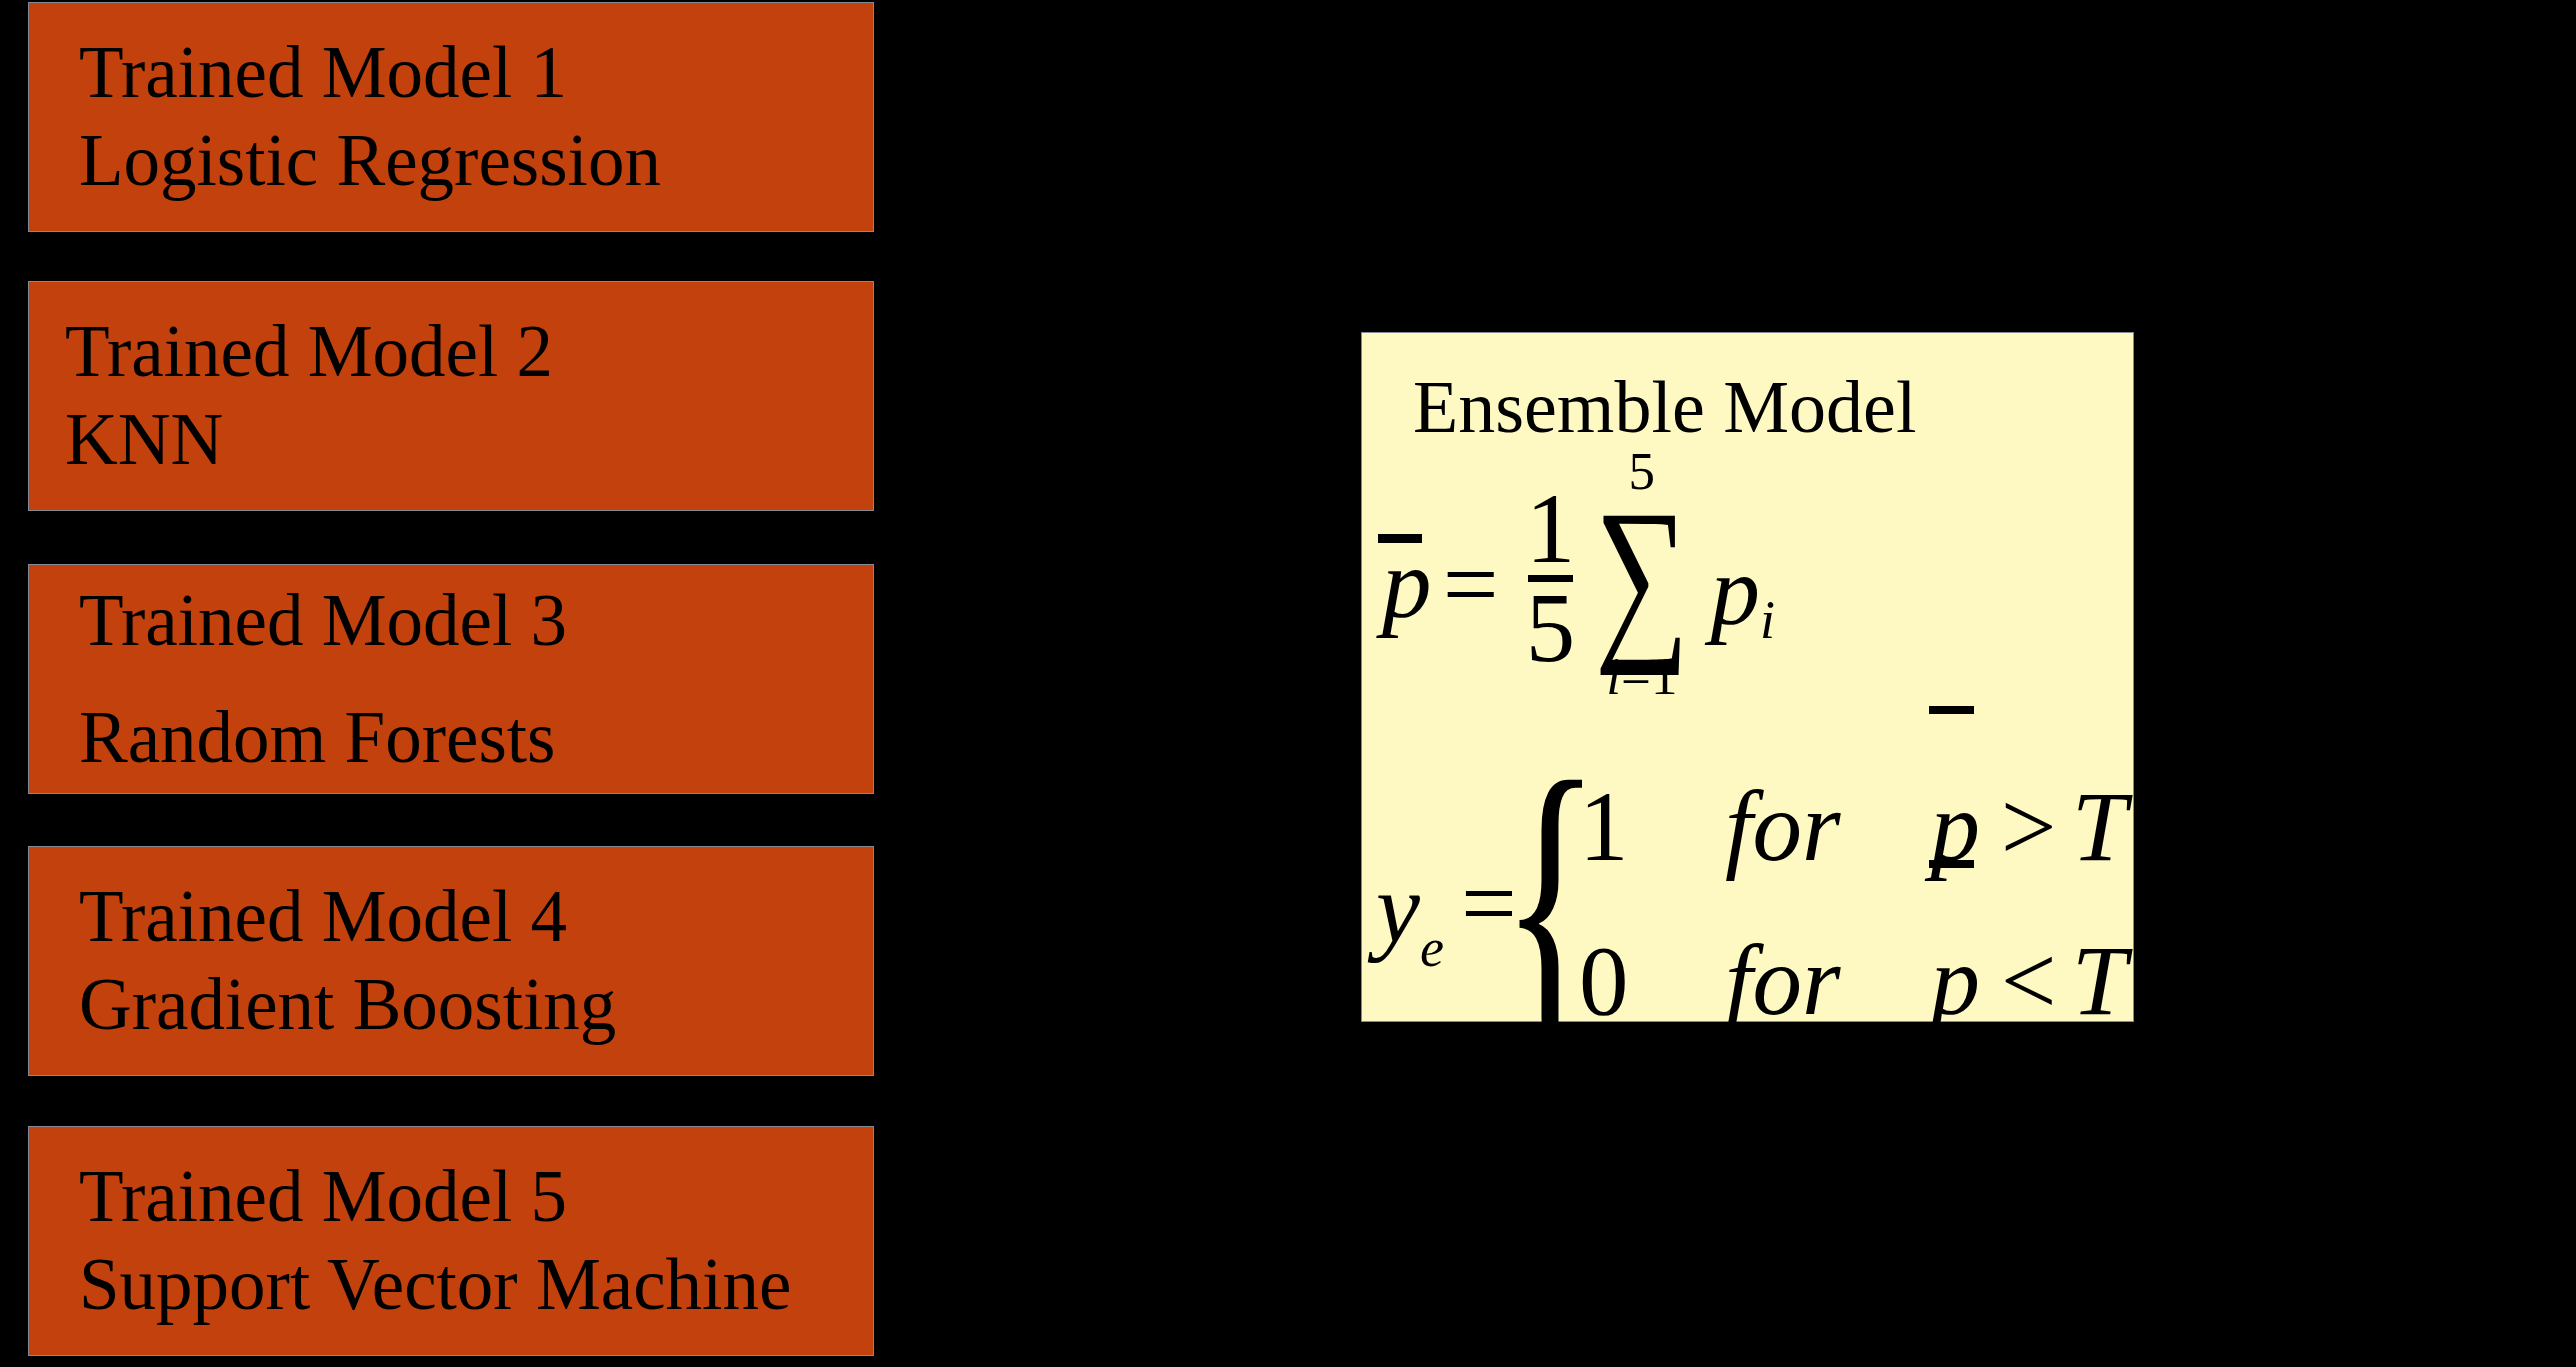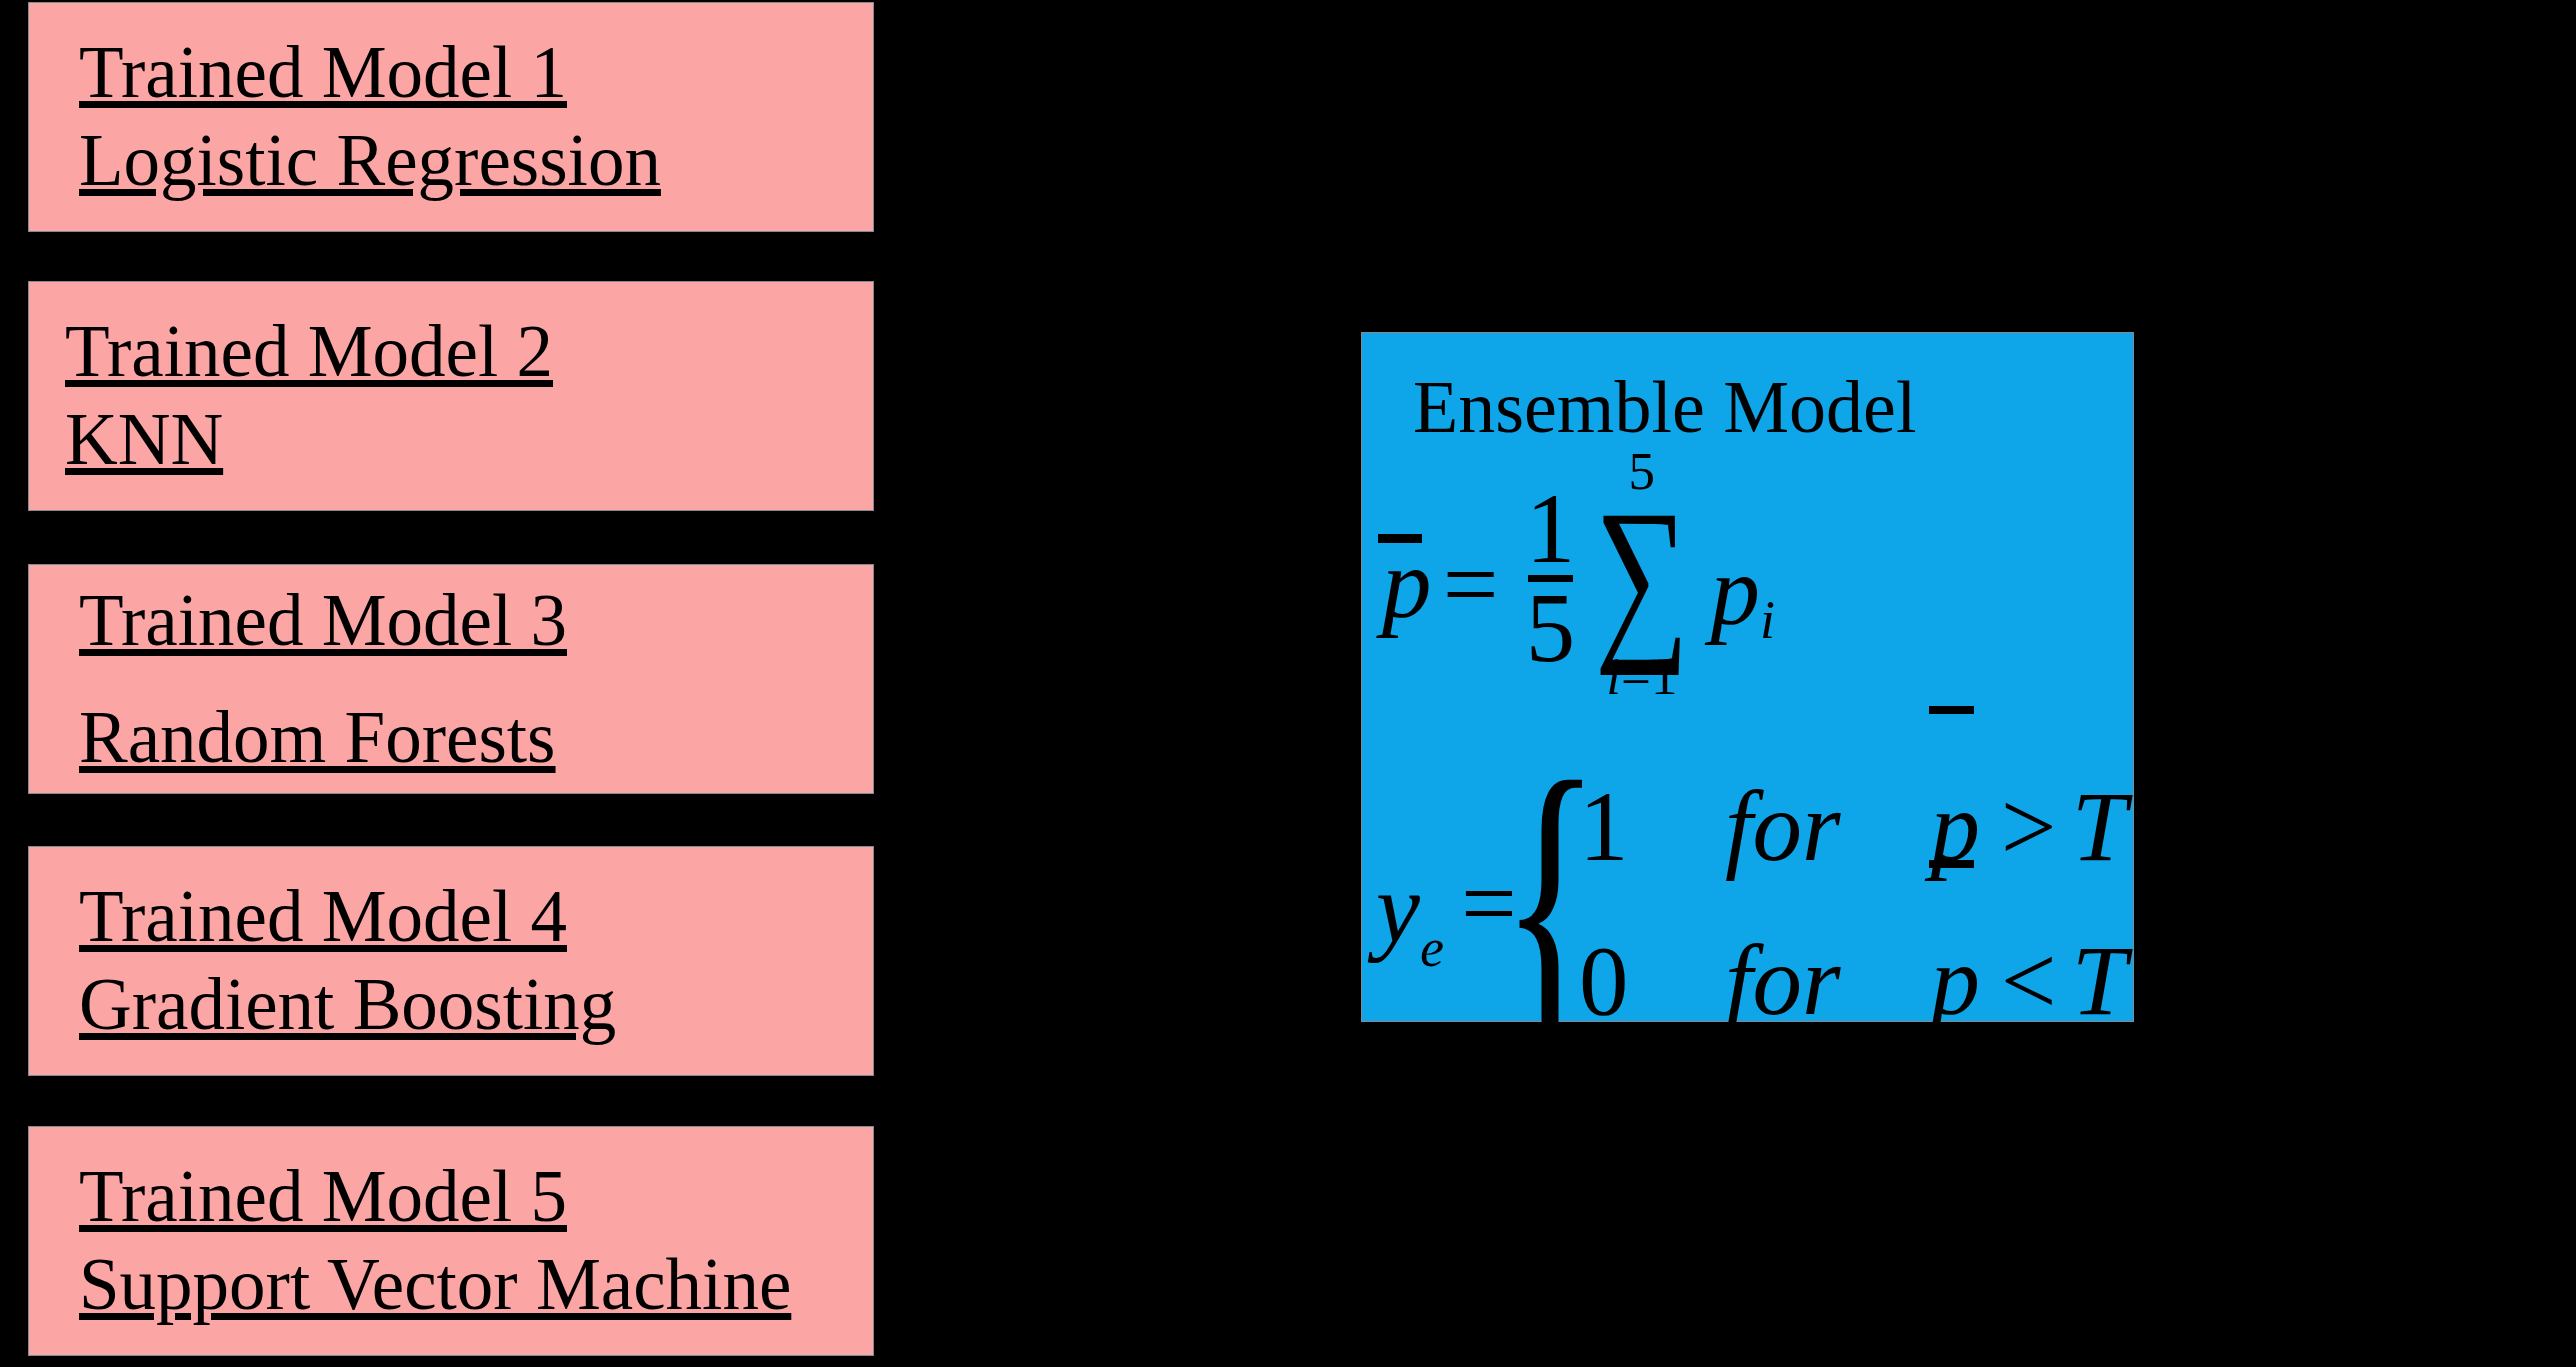--- a/index.html
+++ b/index.html
@@ -8,40 +8,39 @@
     width:2576px;height:1368px;
     background:#000;
     overflow:hidden;
     font-family:"Liberation Serif","DejaVu Serif",serif;
     color:#000;
   }
   
   .model-box{
     position:absolute;
     left:28px;width:846px;height:230px;
-    background:#fca5a5;
+    background:#c2410c;
     border:1.9px solid #848a94;
     box-sizing:border-box;
     display:flex;flex-direction:column;justify-content:center;
     padding-left:50px;
     font-size:73px;line-height:1.2;
     white-space:nowrap;
-    text-decoration:underline;
   }
   .model-box.m1{top:1.9px;}
   .model-box.m2{top:281px;padding-left:36px;}
   .model-box.m3{top:564px;gap:29px;}
   .model-box.m4{top:846px;}
   .model-box.m5{top:1126px;}
 
   
   .ensemble-box{
     position:absolute;
     left:1361px;top:332px;width:773px;height:690px;
-    background:#0ea5e9;
+    background:#fef9c3;
     border:1.9px solid #848a94;
     box-sizing:border-box;
   }
   .ensemble-title{
     position:absolute;left:51px;top:26px;
     font-size:74px;line-height:1.3;white-space:nowrap;
   }
 
   
   .f1{

